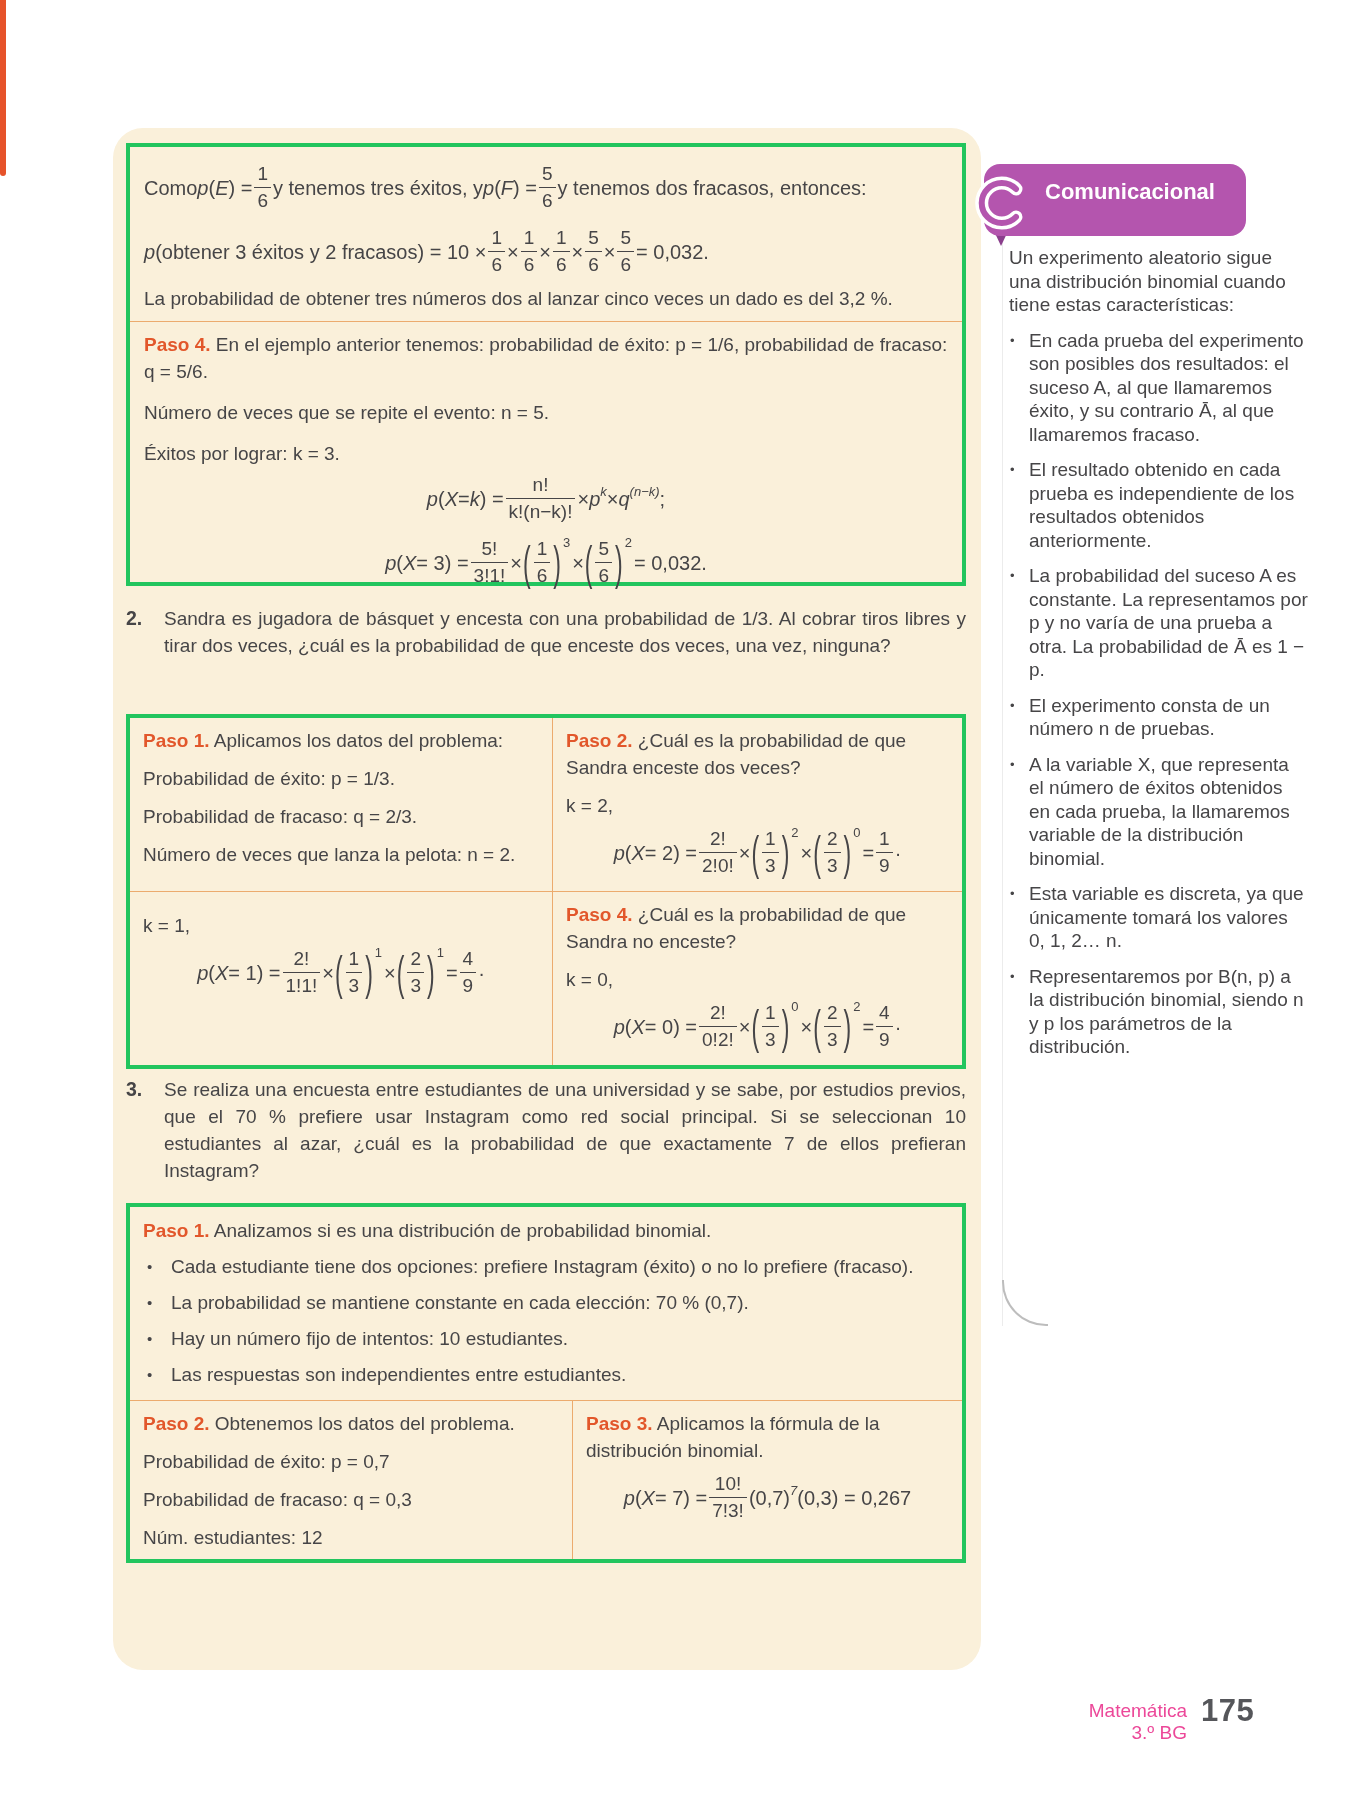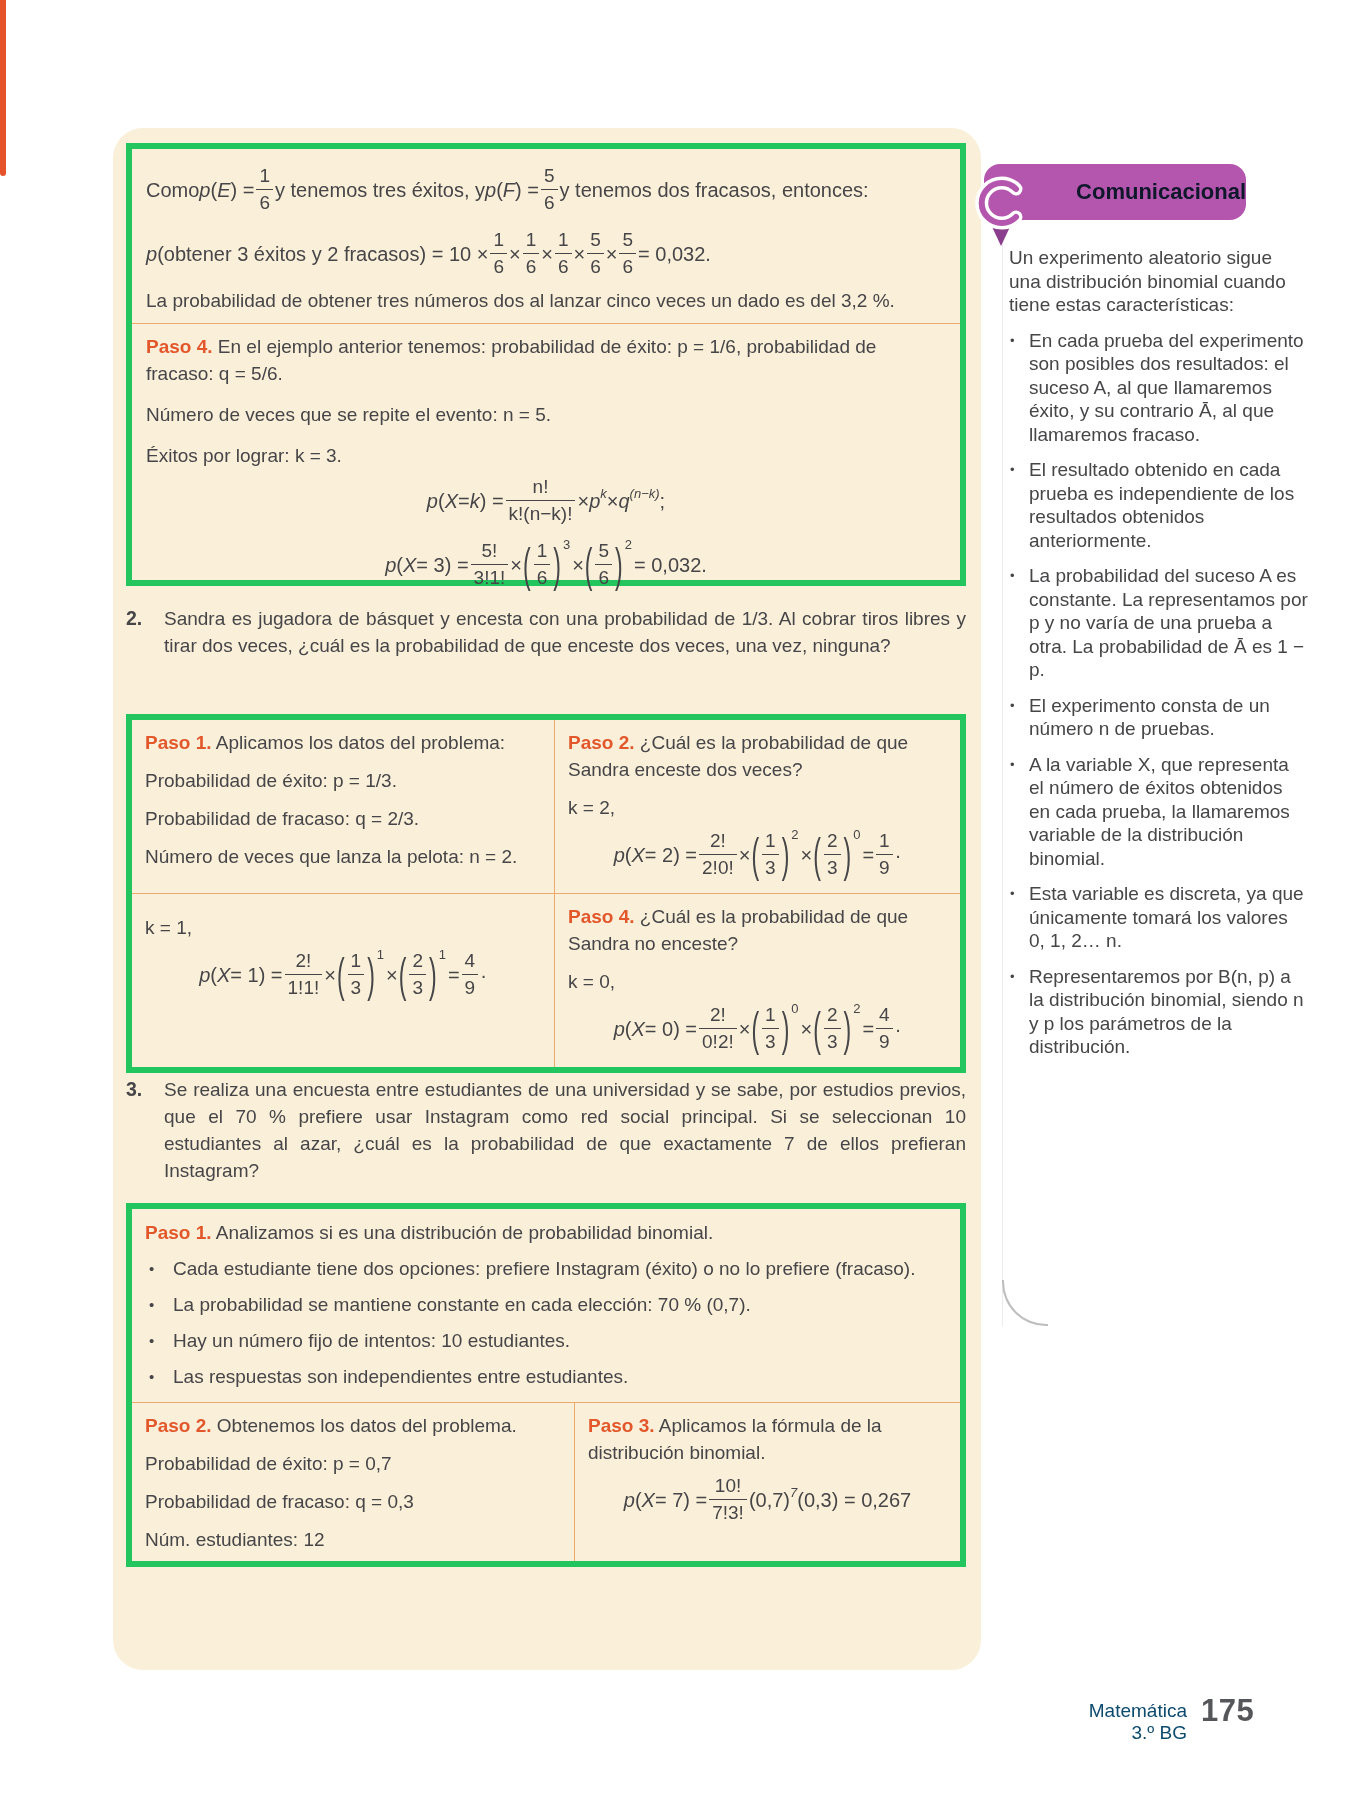--- a/index.html
+++ b/index.html
@@ -5,21 +5,21 @@
   html,body{margin:0;padding:0;background:#ffffff;}
   .page{position:relative;width:1350px;height:1800px;background:#ffffff;overflow:hidden;
         font-family:"Liberation Sans", sans-serif;color:#464547;}
 
   
   .spine{position:absolute;left:0;top:0;width:6px;height:176px;background:#e6532a;border-radius:0 0 6px 6px;}
 
   
   .card{position:absolute;left:113px;top:128px;width:868px;height:1542px;background:#faf0da;border-radius:30px;}
 
-  .obox{border:6px solid #22c55e;box-sizing:border-box;}
+  .obox{border:4px solid #22c55e;box-sizing:border-box;}
   .box1{position:absolute;left:13px;top:15px;width:840px;height:443px;padding:10px 14px 0;}
   p{margin:0;font-size:19px;line-height:27px;}
   .rule{border:none;border-top:1px solid #ecab6e;margin:9px -14px 9px;}
   .paso{color:#e2572b;font-weight:bold;}
   .mt14{margin-top:14px;}
   .mt11{margin-top:11px;}
 
   
   .math{font-size:20px;white-space:nowrap;}
   .mline1{display:flex;align-items:center;min-height:62px;}
@@ -54,40 +54,40 @@
   .b3s1{padding:10px 13px 12px;}
   .bullet{display:flex;margin-top:9px;}
   .bdot{width:24px;flex:none;text-align:left;padding-left:4px;font-size:15px;line-height:27px;}
   .btext{flex:1;}
   .b3row{display:grid;grid-template-columns:442px 1fr;border-top:1px solid #ecab6e;}
   .b3row .cell{padding:9px 13px 8px;box-sizing:border-box;min-height:128px;}
   .b3row .c2{border-left:1px solid #ecab6e;}
   .b3s4{border-top:1px solid #ecab6e;padding:9px 13px 13px;}
 
   
-  .badge{position:absolute;left:984px;top:164px;width:262px;height:56px;background:#b455ae;
-         border-radius:16px;color:#0f172a;font-weight:bold;font-size:22px;line-height:56px;
-         text-align:right;padding-left:30px;box-sizing:border-box;z-index:2;}
+  .badge{position:absolute;left:984px;top:164px;width:262px;height:72px;background:#b455ae;
+         border-radius:16px;color:#ffffff;font-weight:bold;font-size:22px;line-height:56px;
+         text-align:center;padding-left:30px;box-sizing:border-box;z-index:2;}
   .fold{position:absolute;left:986px;top:214px;width:0;height:0;z-index:1;
         border-left:15px solid transparent;border-right:15px solid transparent;border-top:32px solid #8a3e8c;}
   .clogo{position:absolute;left:970px;top:172px;z-index:3;}
   .side-card{position:absolute;left:1002px;top:220px;width:320px;height:1106px;background:#ffffff;
              border-left:1px solid #ececec;box-sizing:border-box;padding:26px 14px 0 6px;
              font-size:19px;line-height:23.5px;}
   .side-card:after{content:"";position:absolute;left:-1px;bottom:0;width:44px;height:44px;
              border-left:2px solid #bdbdbd;border-bottom:2px solid #bdbdbd;border-bottom-left-radius:44px;}
   .side-card p{font-size:19px;line-height:23.5px;}
   .sbullets{list-style:none;margin:10px 0 0;padding:0;}
   .sbullets li{display:flex;margin-top:12px;}
   .sbullets .sdot{width:19px;flex:none;font-size:13px;line-height:23.5px;padding-left:1px;}
   .sbullets .stext{flex:1;}
 
   
   .footer-course{position:absolute;left:1020px;top:1700px;width:167px;text-align:right;
-                 color:#0c4a6e;font-size:19px;line-height:22px;}
+                 color:#ec4899;font-size:19px;line-height:22px;}
   .page-num{position:absolute;left:1201px;top:1693px;color:#55565a;font-size:31px;font-weight:bold;letter-spacing:0.5px;}
 </style>
 </head>
 <body>
 
 <div class="page">
 
   <div class="spine"></div>
 
   <div class="card">

